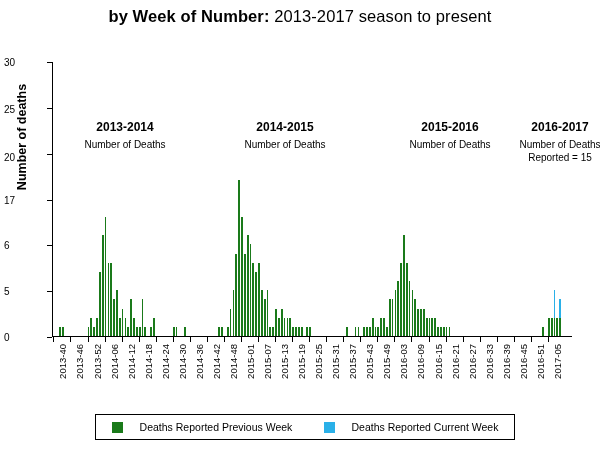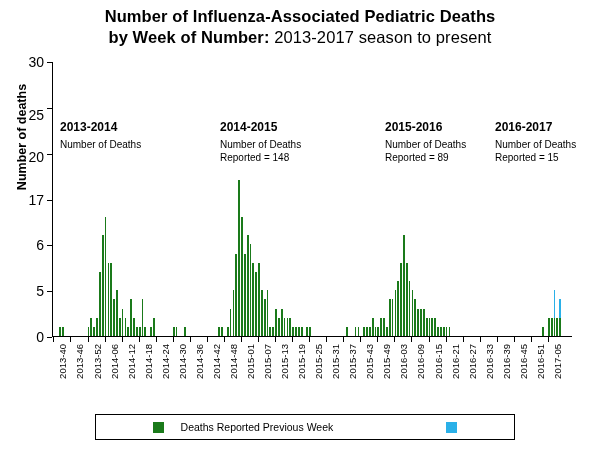--- a/index.html
+++ b/index.html
@@ -56,22 +56,21 @@
   }
   .bar {
     position: absolute;
     bottom: 0;
   }
   
   .y-tick-label {
     position: absolute;
     right: 556px;
     width: 40px;
-    text-align: right;
-    font-size: 14px;
+    font-size: 10px;
     transform: translateY(-50%);
   }
   .y-tick-mark {
     position: absolute;
     left: 47px;
     width: 5px;
     height: 1px;
     background: #000;
   }
   #y-axis-title {
@@ -106,20 +105,21 @@
     left: 0;
     top: 396px;
     width: 600px;
     text-align: center;
     font-size: 12.5px;
     font-weight: bold;
   }
   
   .season-annot {
     position: absolute;
+    text-align: center;
     width: 130px;
   }
   .season-label {
     font-size: 12px;
     font-weight: bold;
     margin-bottom: 4px;
   }
   .season-detail {
     font-size: 10px;
     line-height: 1.3;
@@ -152,21 +152,20 @@
     font-size: 10.5px;
     margin-left: 11px;
   }
 </style>
 </head>
 <body>
 
 <div id="chart-root">
 
   <div id="title-block">
-    <div class="title-line">Number of Influenza-Associated Pediatric Deaths</div>
     <div class="title-line"><span>by Week of Number:</span><span class="title-sub"> 2013-2017 season to present</span></div>
   </div>
 
   <div id="y-axis-title">Number of deaths</div>
 
   <div id="plot-area">
     <div id="bars-layer">
         <div class="bar" style="left: 6.22295px; width: 1.76175px; height: 9.16667px; background: rgb(26, 122, 26);"></div>
         <div class="bar" style="left: 9.06448px; width: 1.76175px; height: 9.16667px; background: rgb(26, 122, 26);"></div>
         <div class="bar" style="left: 34.6383px; width: 1.76175px; height: 9.16667px; background: rgb(26, 122, 26);"></div>
@@ -275,21 +274,21 @@
       <div class="y-tick-label" style="top: 337px;">0</div>
       <div class="y-tick-mark" style="top: 337px;"></div>
       <div class="y-tick-label" style="top: 291.167px;">5</div>
       <div class="y-tick-mark" style="top: 291.167px;"></div>
       <div class="y-tick-label" style="top: 245.333px;">6</div>
       <div class="y-tick-mark" style="top: 245.333px;"></div>
       <div class="y-tick-label" style="top: 199.5px;">17</div>
       <div class="y-tick-mark" style="top: 199.5px;"></div>
       <div class="y-tick-label" style="top: 157px;">20</div>
       <div class="y-tick-mark" style="top: 153.667px;"></div>
-      <div class="y-tick-label" style="top: 115px;">25</div>
+      <div class="y-tick-label" style="top: 109px;">25</div>
       <div class="y-tick-mark" style="top: 107.833px;"></div>
       <div class="y-tick-label" style="top: 62px;">30</div>
       <div class="y-tick-mark" style="top: 62px;"></div>
       <div class="x-tick-mark" style="left: 53.4208px;"></div>
       <div class="x-tick-label" style="left: 57.4208px;">2013-40</div>
       <div class="x-tick-mark" style="left: 70.4699px;"></div>
       <div class="x-tick-label" style="left: 74.4699px;">2013-46</div>
       <div class="x-tick-mark" style="left: 87.5191px;"></div>
       <div class="x-tick-label" style="left: 91.5191px;">2013-52</div>
       <div class="x-tick-mark" style="left: 104.568px;"></div>
@@ -353,42 +352,41 @@
       <div class="season-annot" style="left: 60px; top: 120px;">
         <div class="season-label">2013-2014</div>
         <div class="season-detail">
           <div>Number of Deaths</div>
         </div>
       </div>
       <div class="season-annot" style="left: 220px; top: 120px;">
         <div class="season-label">2014-2015</div>
         <div class="season-detail">
           <div>Number of Deaths</div>
-          <div>Reported = 148</div>
         </div>
       </div>
       <div class="season-annot" style="left: 385px; top: 120px;">
         <div class="season-label">2015-2016</div>
         <div class="season-detail">
           <div>Number of Deaths</div>
-          <div>Reported = 89</div>
         </div>
       </div>
       <div class="season-annot" style="left: 495px; top: 120px;">
         <div class="season-label">2016-2017</div>
         <div class="season-detail">
           <div>Number of Deaths</div>
           <div>Reported = 15</div>
         </div>
       </div>
     </div>
 
   <div id="legend">
       <div class="legend-item">
         <span class="legend-swatch" style="background: rgb(26, 122, 26);"></span>
         <span class="legend-text">Deaths Reported Previous Week</span>
       </div>
       <div class="legend-item">
         <span class="legend-swatch" style="background: rgb(42, 176, 232);"></span>
+        <span class="legend-text">Deaths Reported Current Week</span>
       </div>
     </div>
 
 </div>
 
 </body></html>

